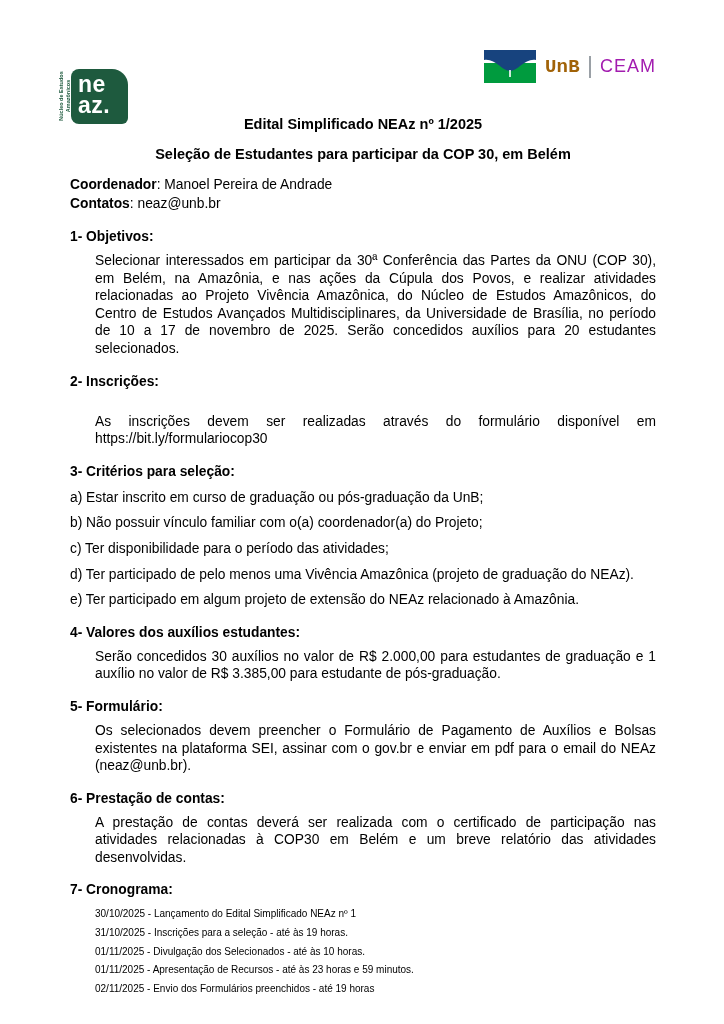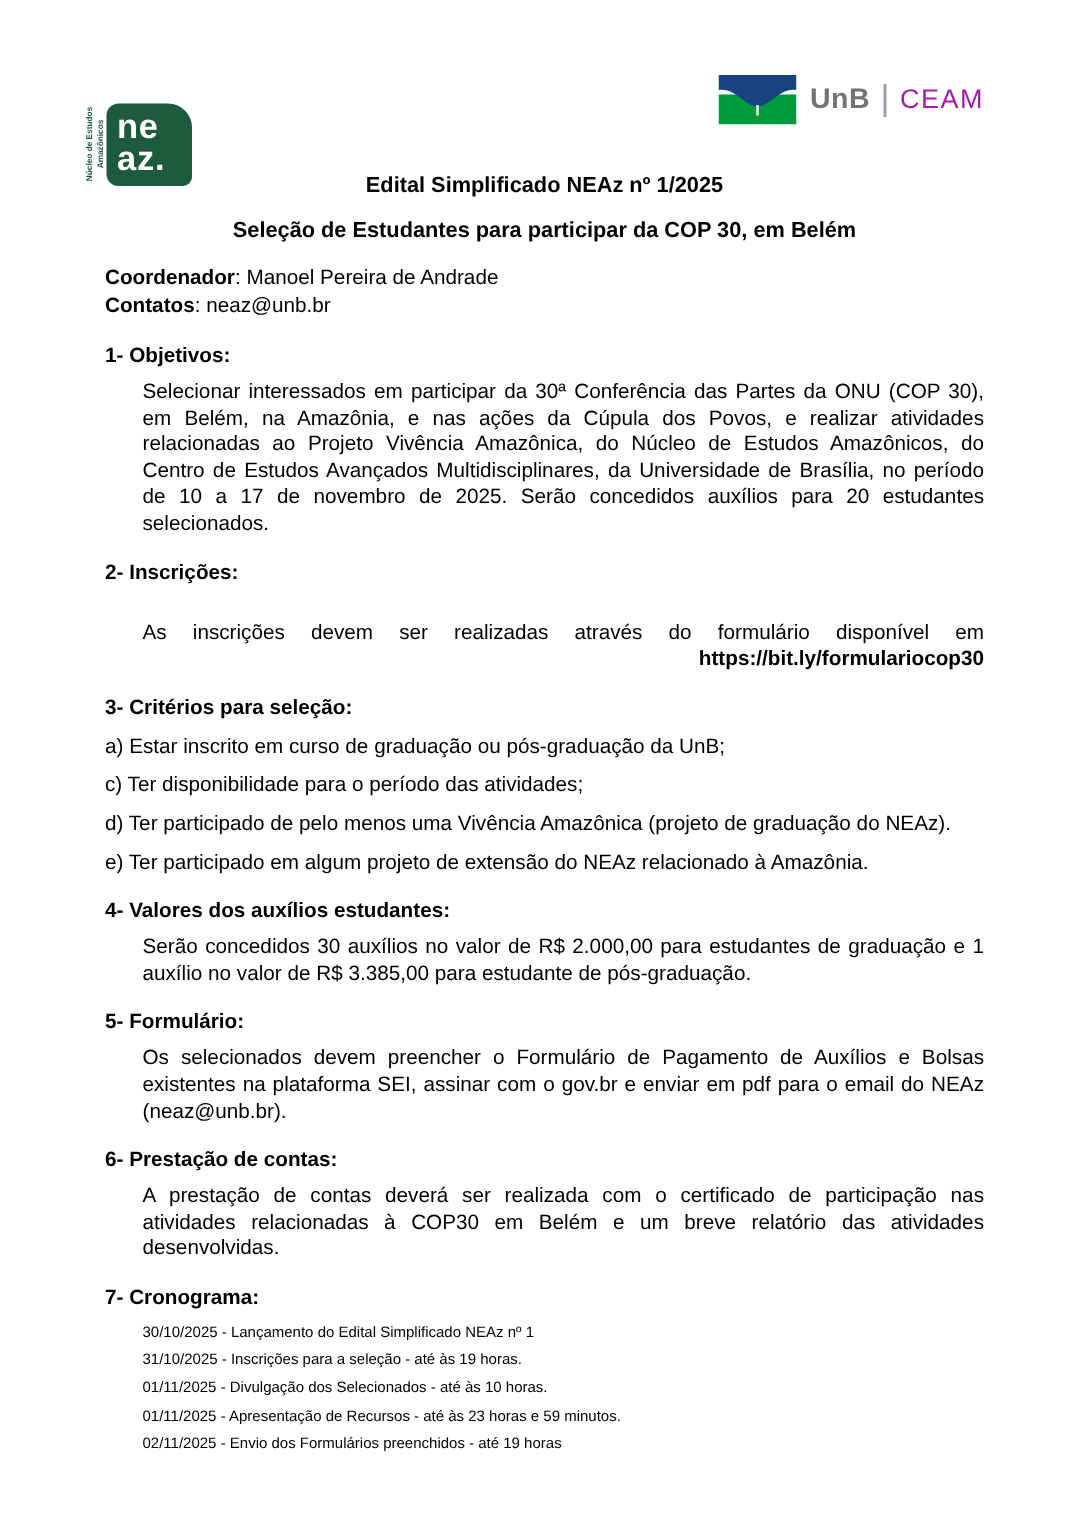--- a/index.html
+++ b/index.html
@@ -24,40 +24,40 @@
   }
   .neaz-box {
     width:57px; height:55px; background:#1e5a3e;
     border-radius:8px 16px 6px 8px;
     color:#fff; font-weight:bold; font-size:23px; line-height:21px;
     padding:5px 0 0 7px; letter-spacing:0.5px;
   }
 
   .unb { display:flex; align-items:center; gap:9px; margin-top:13px; }
   .unb-symbol { display:block; }
-  .unb-word { font-size:19px; font-weight:bold; color:#737373; letter-spacing:0.3px; }
+  .unb-word { font-size:19px; font-weight:bold; color:#a16207; letter-spacing:0.3px;font-family:Liberation Mono, monospace; }
   .unb-divider { width:2px; height:22px; background:#9aa0a6; }
   .ceam-word { font-size:18px; color:#a21caf; letter-spacing:1px; }
 
   
   .titles { text-align:center; margin-top:12px; }
   .title-line { font-weight:bold; font-size:14.5px; line-height:30px; }
 
   
   .contact { margin-top:7px; font-size:13.8px; line-height:18.5px; }
 
   
   .sec-heading { font-weight:bold; font-size:13.8px; line-height:18px; margin-top:15px; }
   .sec-body {
     margin-left:25px; margin-top:6px;
     font-size:13.8px; line-height:17.6px;
     text-align:justify;
   }
   .force-justify { text-align:justify; text-align-last:justify; }
-  .plain-line { text-align:right;font-weight:bold; }
+  .plain-line { text-align:left; }
   .crit-item {
     margin-top:8px;
     padding-left:18px; text-indent:-18px;
     font-size:13.8px; line-height:17.6px; text-align:justify;
   }
   .sched { margin-left:25px; margin-top:6px; }
   .sched-line { font-size:10px; line-height:18.6px; }
 </style>
 </head>
 <body>
@@ -107,20 +107,21 @@
 
   <div>
     <div class="sec-heading">2- Inscrições:</div>
     <p class="sec-body force-justify" style="margin-top:22px;">As inscrições devem ser realizadas através do formulário disponível em</p>
     <p class="sec-body plain-line" style="margin-top:0;">https://bit.ly/formulariocop30</p>
   </div>
 
   <div>
     <div class="sec-heading">3- Critérios para seleção:</div>
     <p class="crit-item">a) Estar inscrito em curso de graduação ou pós-graduação da UnB;</p>
+    <p class="crit-item">b) Não possuir vínculo familiar com o(a) coordenador(a) do Projeto;</p>
     <p class="crit-item">c) Ter disponibilidade para o período das atividades;</p>
     <p class="crit-item">d) Ter participado de pelo menos uma Vivência Amazônica (projeto de graduação do NEAz).</p>
     <p class="crit-item">e) Ter participado em algum projeto de extensão do NEAz relacionado à Amazônia.</p>
   </div>
 
   <div>
     <div class="sec-heading">4- Valores dos auxílios estudantes:</div>
     <p class="sec-body">Serão concedidos 30 auxílios no valor de R$ 2.000,00 para estudantes de graduação e 1 auxílio no valor de R$ 3.385,00 para estudante de pós-graduação.</p>
   </div>
 

